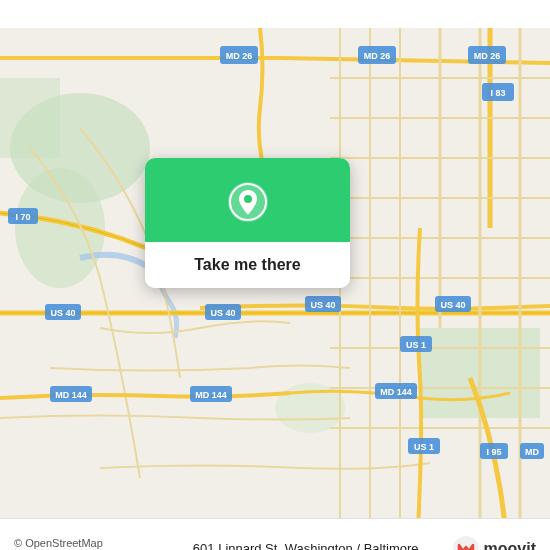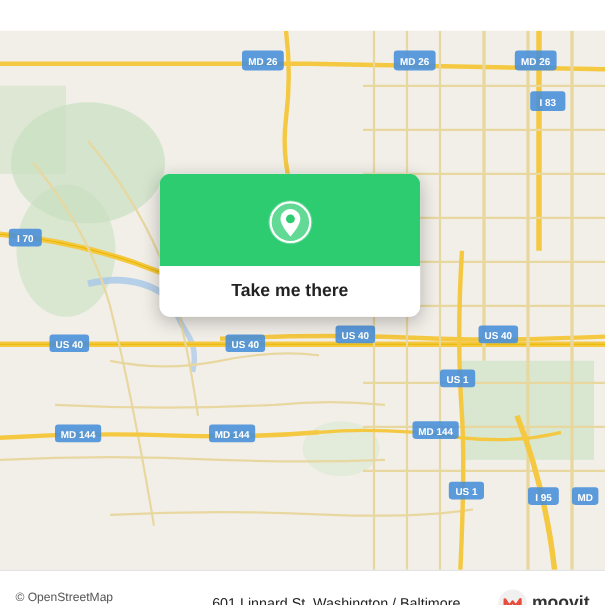--- a/index.html
+++ b/index.html
@@ -71,21 +71,21 @@
       font-size: 16px;
       font-weight: bold;
       color: #333;
     }
 
     
     .popup-card {
       position: absolute;
       top: 130px;
       left: 145px;
-      width: 237px;
+      width: 205px;
       background: white;
       border-radius: 10px;
       box-shadow: 0 4px 16px rgba(0,0,0,0.25);
       display: flex;
       flex-direction: column;
       align-items: center;
       overflow: hidden;
     }
 
     .popup-icon-area {

